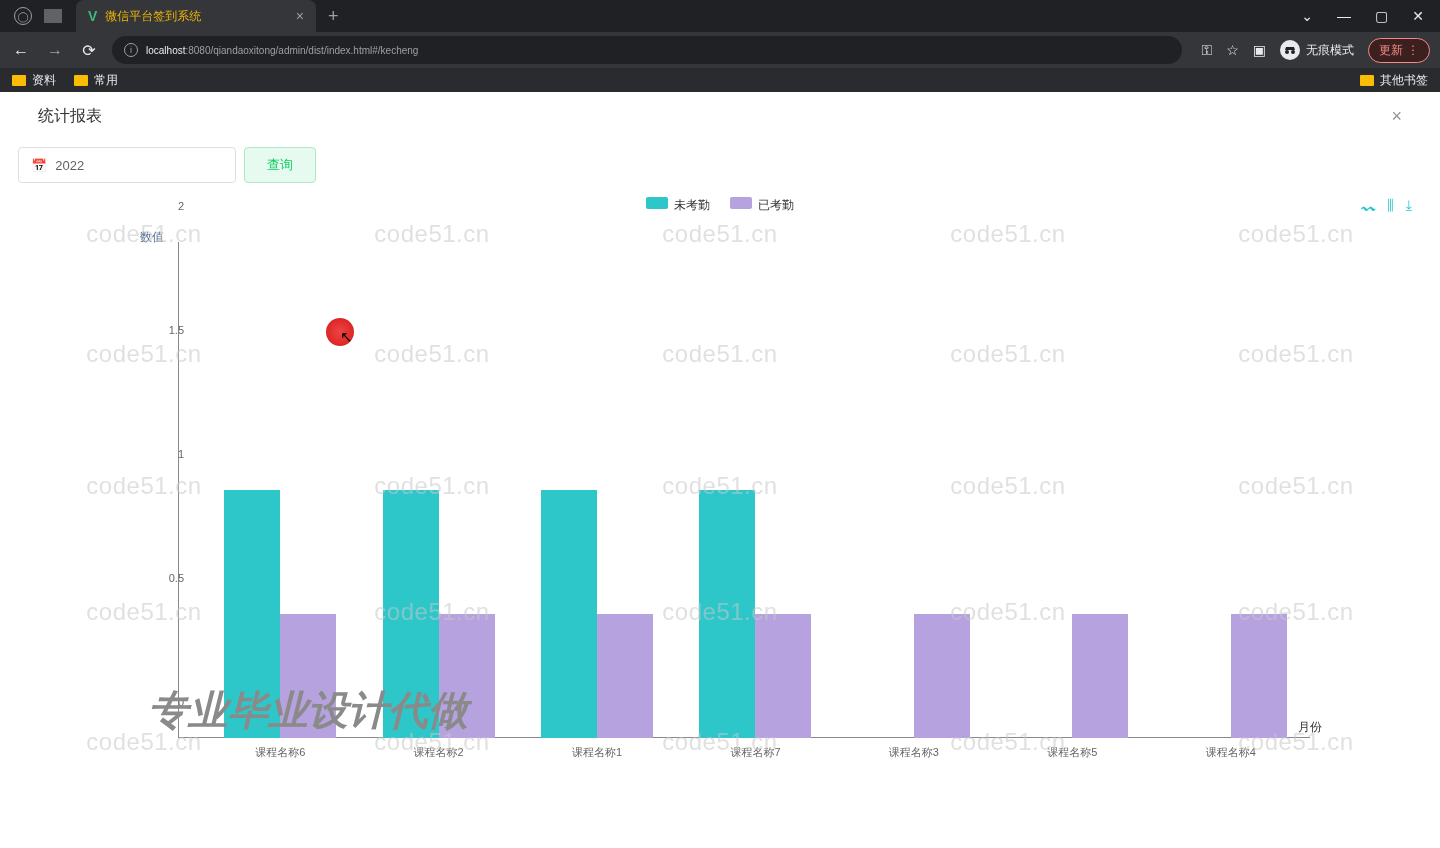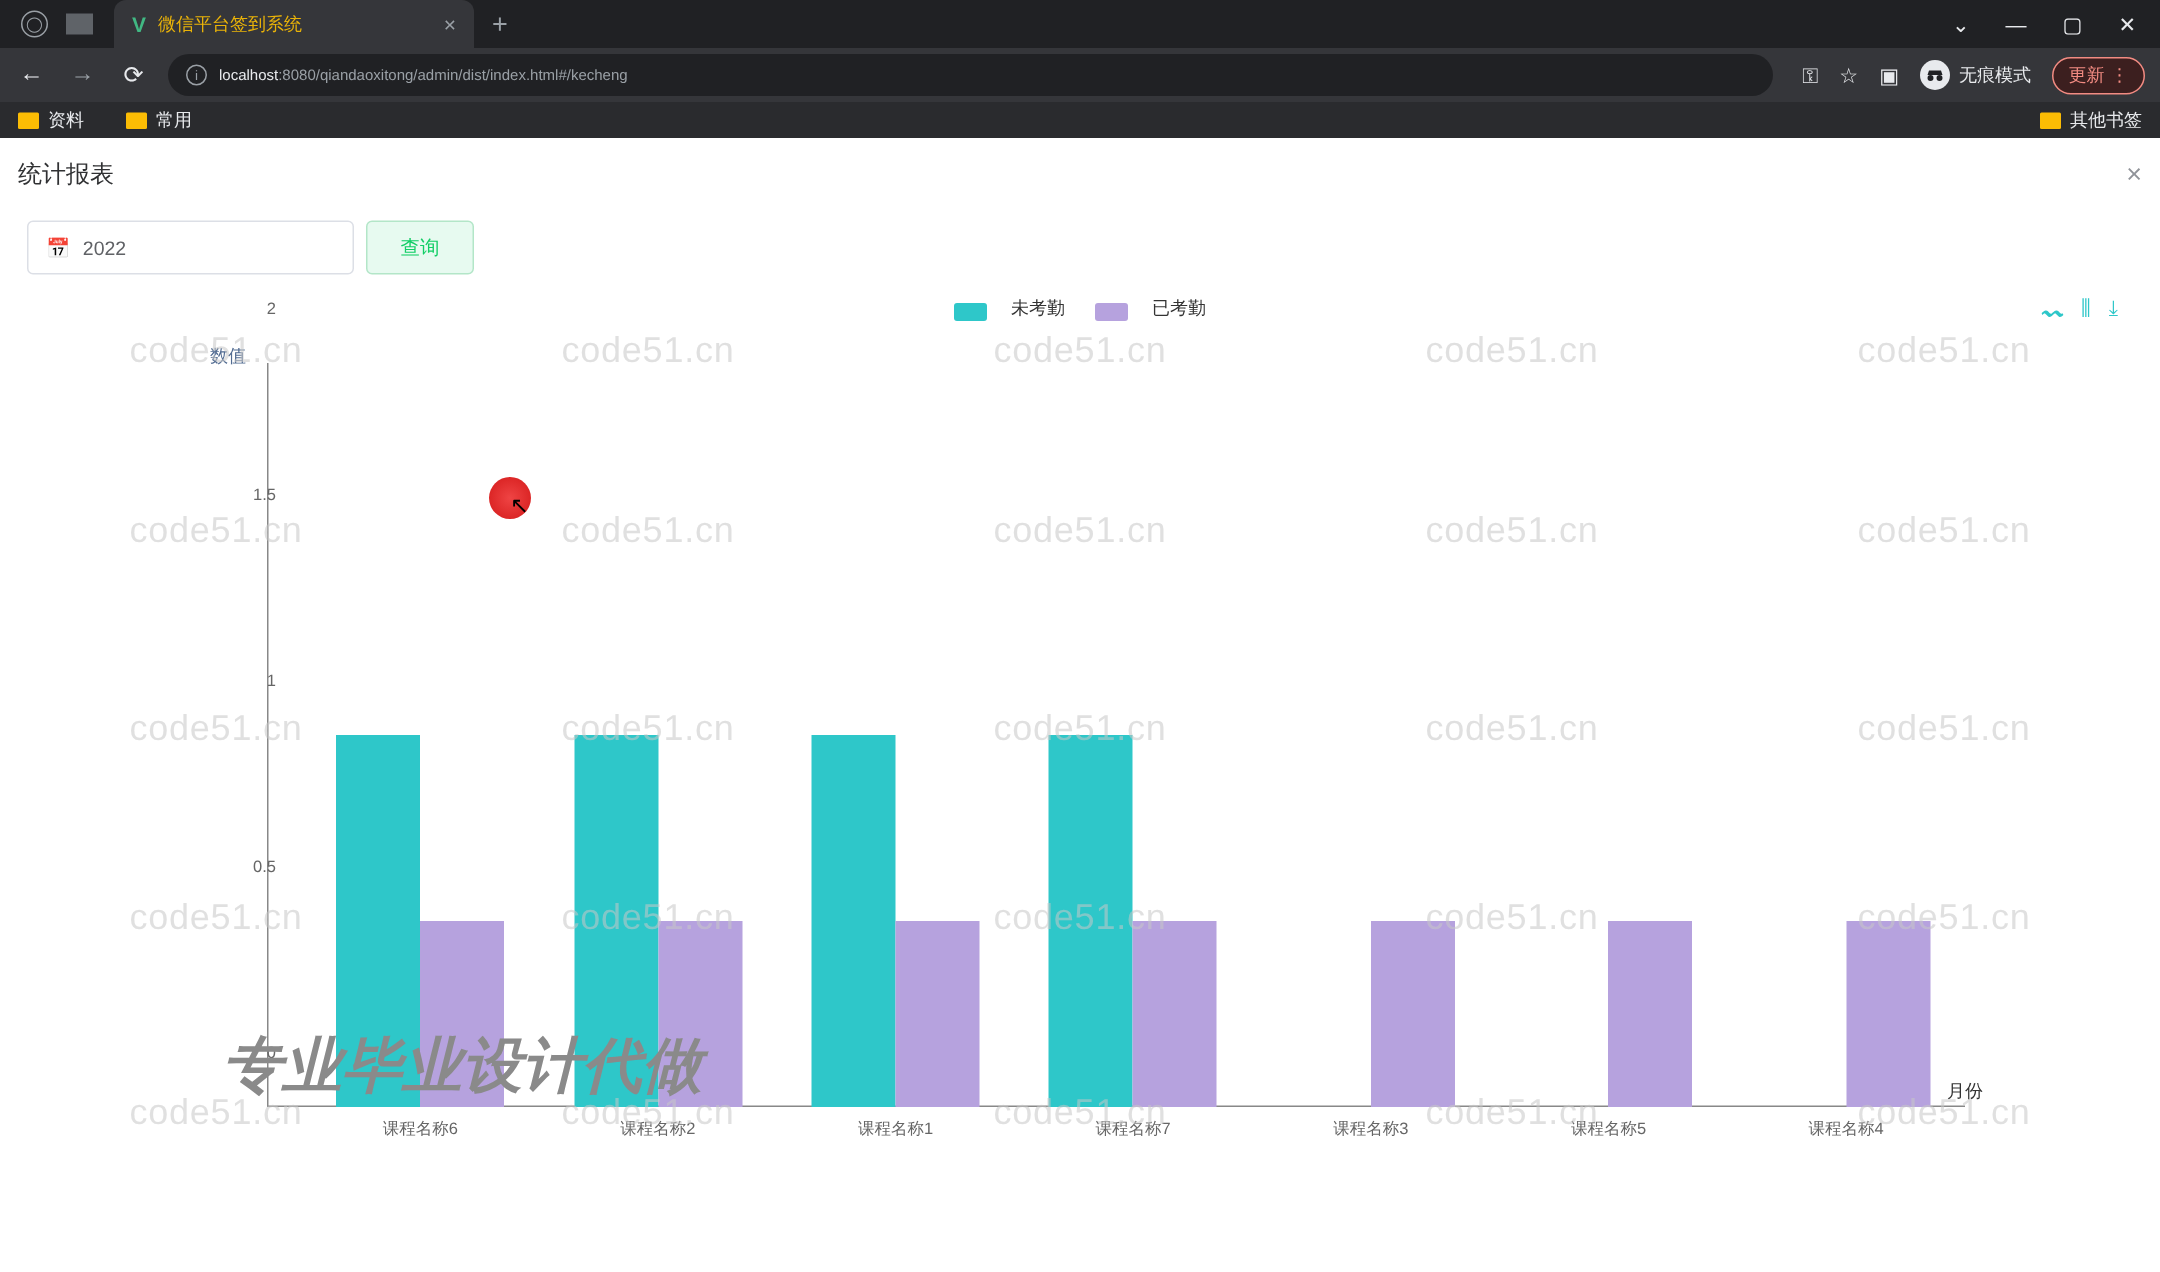--- a/index.html
+++ b/index.html
@@ -24,39 +24,39 @@
 .url-box { flex:1; background:#202124; border-radius:20px; height:28px; display:flex; align-items:center; padding:0 12px; gap:8px;}
 .url-box .info-icon { width:14px; height:14px; border:1px solid #9aa0a6; border-radius:50%; display:flex; align-items:center; justify-content:center; font-size:9px; color:#9aa0a6;}
 .url-box .url-text { font-size:10px; color:#9aa0a6;}
 .url-box .url-text .host { color:#e8eaed;}
 .addr-right { display:flex; align-items:center; gap:14px; padding-left:8px;}
 .addr-right .icon { color:#e8eaed; font-size:14px;}
 .addr-right .incognito { display:flex; align-items:center; gap:6px; font-size:12px; color:#e8eaed;}
 .addr-right .incog-icon { width:20px; height:20px; background:#e8eaed; border-radius:50%; display:flex; align-items:center; justify-content:center;}
 .addr-right .update-btn { background:#3c1f1f; border:1px solid #f28b82; color:#f28b82; padding:3px 10px; border-radius:14px; font-size:12px; display:flex; align-items:center; gap:4px;}
 
-.bookmarks { display:flex; align-items:center; height:24px; padding:0 12px; gap:28px; background:#2a2b2e; font-size:12px;}
+.bookmarks { display:flex; align-items:center; height:24px; padding:0 12px; gap:18px; background:#2a2b2e; font-size:12px;}
 .bookmarks .bm { display:flex; align-items:center; gap:6px; color:#e8eaed;}
 .bookmarks .folder { width:14px; height:11px; background:#fbbc04; border-radius:1px;}
 .bookmarks .spacer { flex:1;}
 
 
 .content { background:#fff; position:relative; height:756px;}
-.modal-header { display:flex; align-items:flex-end; padding:14px 12px 10px; font-size:16px; color:#303133; border-bottom:none;}
+.modal-header { display:flex; align-items:flex-end; padding:14px 38px 10px; font-size:16px; color:#303133; border-bottom:none;}
 .modal-header .close-x { margin-left:auto; color:#909399; font-size:18px; font-weight:300;}
 
 .toolbar { display:flex; align-items:center; gap:8px; padding:10px 18px 6px;}
 .year-input { width:218px; height:36px; border:1px solid #dcdfe6; border-radius:4px; display:flex; align-items:center; padding:0 12px; gap:8px; color:#606266; font-size:13px;}
 .year-input .cal-icon { color:#c0c4cc; font-size:13px;}
 .query-btn { height:36px; padding:0 22px; background:#e7faf0; border:1px solid #b3e6c8; color:#13ce66; border-radius:4px; font-size:13px; display:flex; align-items:center;}
 
 
 .chart-wrap { position:relative; padding:8px 20px 0 20px;}
 .legend { display:flex; justify-content:center; align-items:center; gap:20px; font-size:12px; color:#333; margin-bottom:4px;}
-.legend .item { display:flex; align-items:flex-end; gap:16px;}
+.legend .item { display:flex; align-items:flex-start; gap:6px;}
 .legend .swatch { width:22px; height:12px; border-radius:2px;}
 .legend .swatch.teal { background:#2ec7c9;}
 .legend .swatch.purple { background:#b6a2de;}
 
 .chart-tools { position:absolute; right:28px; top:8px; display:flex; gap:12px; color:#2ec7c9; font-size:14px;}
 .chart-tools span { cursor:pointer;}
 
 .yaxis-title { position:absolute; left:140px; top:40px; font-size:12px; color:#516b91;}
 .xaxis-title { position:absolute; right:118px; bottom:26px; font-size:12px; color:#333;}
 

